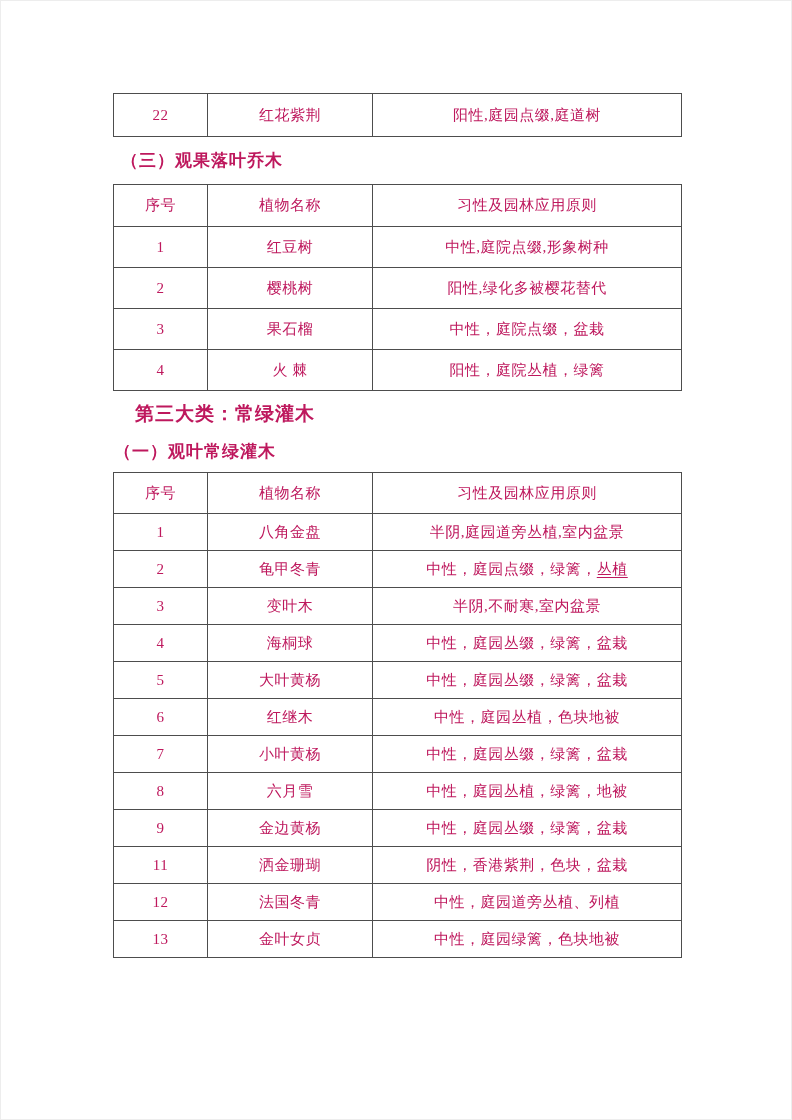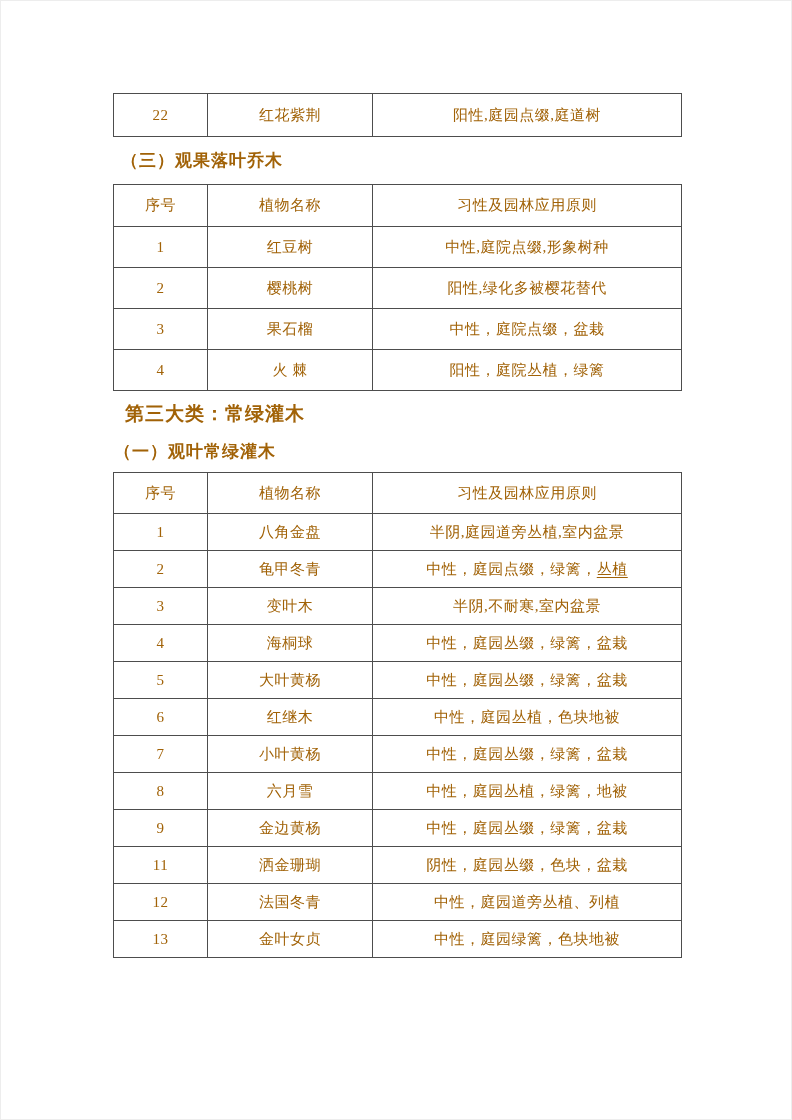--- a/index.html
+++ b/index.html
@@ -8,21 +8,21 @@
     background: #ffffff;
   }
   .page {
     position: relative;
     width: 792px;
     height: 1120px;
     background: #ffffff;
     box-shadow: inset 0 0 0 1px #ededed;
     overflow: hidden;
     font-family: "Liberation Serif", "DejaVu Serif", serif;
-    color: #a16207;
+    color: #be185d;
   }
   .content {
     padding-top: 93px;
     margin-left: 113px;
     width: 568px;
   }
   table.doc-table {
     border-collapse: collapse;
     table-layout: fixed;
     width: 568px;
@@ -49,21 +49,21 @@
     font-size: 17px;
     font-weight: bold;
     line-height: 24px;
     margin: 12px 0 11px 8px;
     letter-spacing: 1px;
   }
   .heading-main {
     font-size: 19px;
     font-weight: bold;
     line-height: 26px;
-    margin: 10px 0 0 12px;
+    margin: 10px 0 0 22px;
     letter-spacing: 1px;
   }
   .heading-sub2 {
     font-size: 17px;
     font-weight: bold;
     line-height: 24px;
     margin: 13px 0 8px 1px;
     letter-spacing: 1px;
   }
   .ul { text-decoration: underline; text-underline-offset: 3px; }
@@ -187,21 +187,21 @@
             <td>中性，庭园丛植，绿篱，地被</td>
           </tr>
           <tr>
             <td>9</td>
             <td>金边黄杨</td>
             <td>中性，庭园丛缀，绿篱，盆栽</td>
           </tr>
           <tr>
             <td>11</td>
             <td>洒金珊瑚</td>
-            <td>阴性，庭园丛缀，色块，盆栽</td>
+            <td>阴性，香港紫荆，色块，盆栽</td>
           </tr>
           <tr>
             <td>12</td>
             <td>法国冬青</td>
             <td>中性，庭园道旁丛植、列植</td>
           </tr>
           <tr>
             <td>13</td>
             <td>金叶女贞</td>
             <td>中性，庭园绿篱，色块地被</td>

